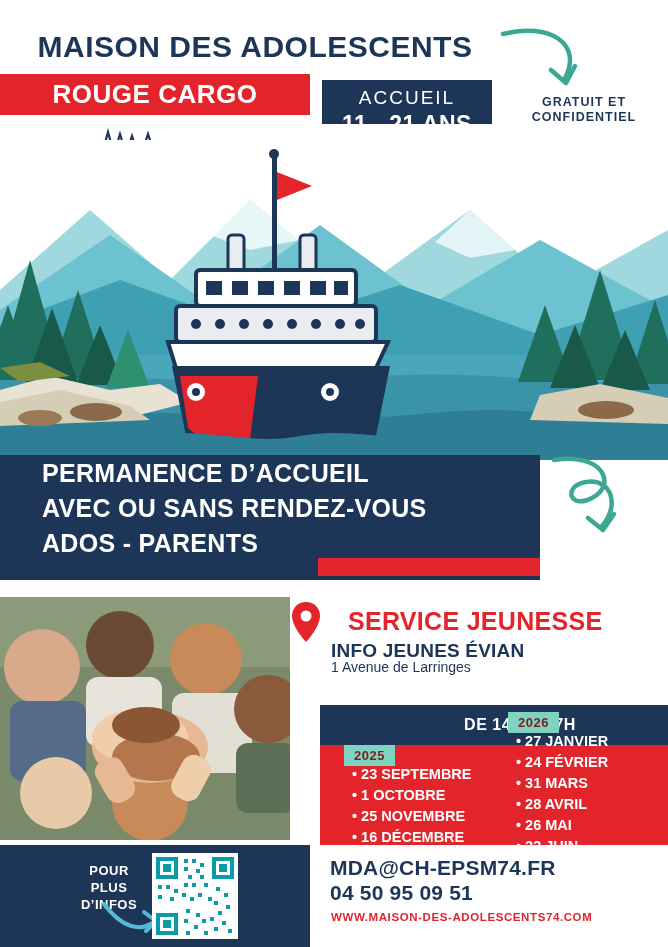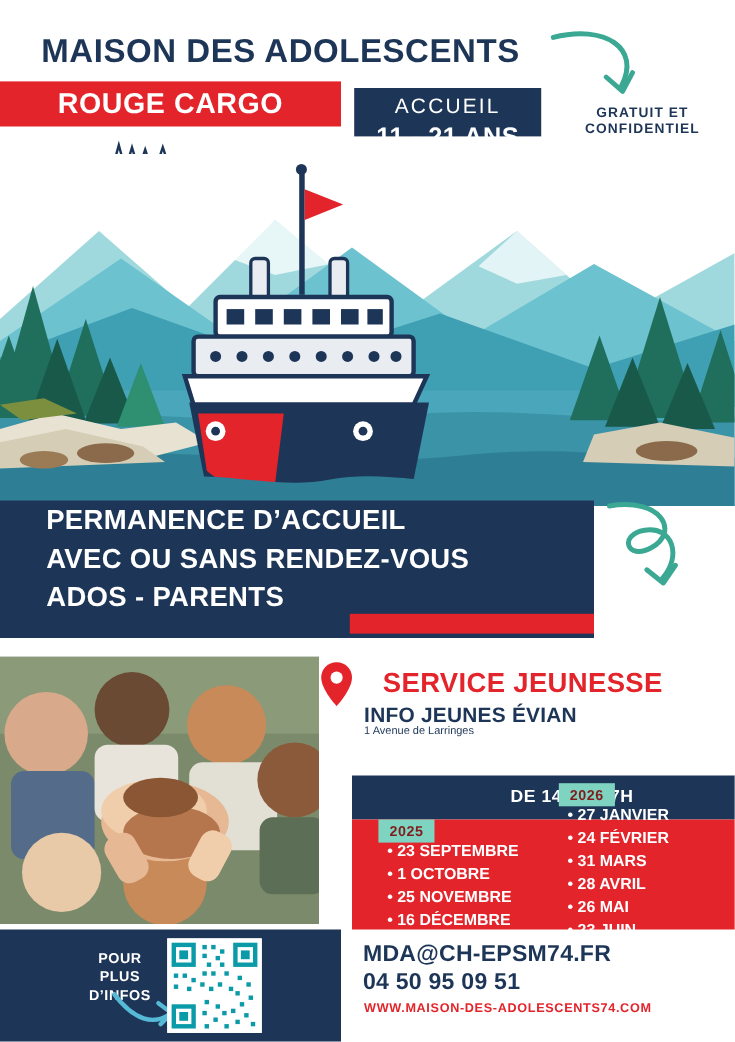--- a/index.html
+++ b/index.html
@@ -116,21 +116,21 @@
   .sj-title {
     position: absolute; left: 348px; top: 607px;
     font-size: 25px; font-weight: bold; color: #e3242b; letter-spacing: 0.3px;
   }
   .sj-l1 {
     position: absolute; left: 331px; top: 640px;
     font-size: 19px; font-weight: bold; color: #1d3557; letter-spacing: 0.2px;
   }
   .sj-l2 {
     position: absolute; left: 331px; top: 659px;
-    font-size: 10px; color: #1d3557;
+    font-size: 14px; color: #1d3557;
   }
   .sj-l3 {
     position: absolute; left: 331px; top: 681px;
     font-size: 15px; font-weight: bold; color: #e3242b; letter-spacing: 0.2px;
   }
 
   
   .dates-navy {
     position: absolute; left: 320px; top: 705px; width: 348px; height: 40px;
     background: #1d3557;

